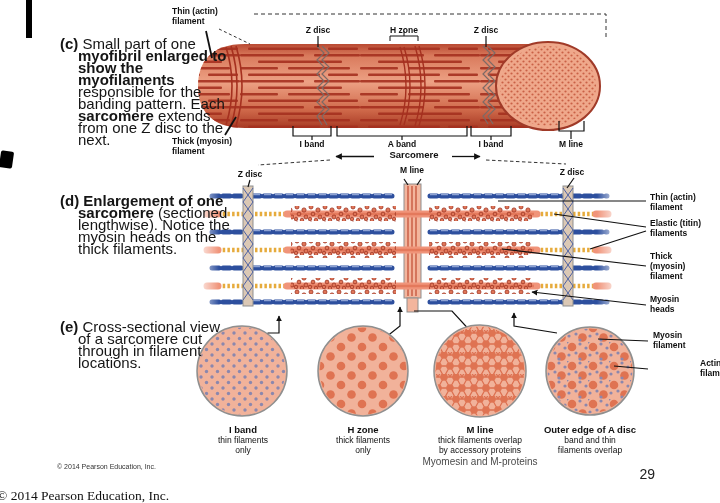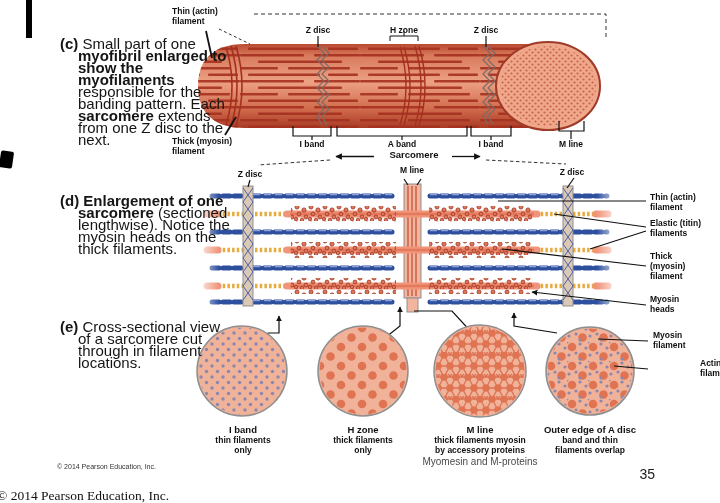--- a/index.html
+++ b/index.html
@@ -7,21 +7,21 @@
          font-family:"Liberation Sans",sans-serif;color:#111;}
   .cap{position:absolute;font-size:15px;line-height:12px;color:#151515;
        padding-left:18px;text-indent:-18px;}
   .cap b{font-weight:bold;}
   .lbl{position:absolute;font-weight:bold;font-size:8.5px;line-height:10px;
        color:#101010;white-space:pre-line;}
   .ctr{text-align:center;}
   .sarc{font-size:9.5px;}
   .circap{position:absolute;text-align:center;}
   .circap .t{font-weight:bold;font-size:9.5px;line-height:11px;}
-  .circap .d{font-size:8.5px;line-height:10px;white-space:pre-line;font-weight:bold;}
+  .circap .d{font-size:8.5px;line-height:10px;white-space:pre-line;}
   .circap .n{font-size:10px;line-height:10px;color:#4a4a4a;margin-top:2px;}
   .copyright{position:absolute;left:57px;top:463px;font-size:7px;color:#333;}
   .pagenum{position:absolute;left:615px;top:466px;width:40px;text-align:right;
            font-size:14px;color:#222;}
   .copyserif{position:absolute;left:-3px;top:488px;font-family:"Liberation Serif",serif;
              font-size:13.5px;color:#111;}
   .mark{position:absolute;background:#000;}
   svg{position:absolute;left:0;top:0;}
 </style>
 </head>
@@ -322,31 +322,31 @@
     <div class="d">thin filaments
 only</div>
   </div>
   <div class="circap" style="left:302px;top:424px;width:122px;">
     <div class="t">H zone</div>
     <div class="d">thick filaments
 only</div>
   </div>
   <div class="circap" style="left:398px;top:424px;width:164px;">
     <div class="t">M line</div>
-    <div class="d">thick filaments myosin
+    <div class="d">thick filaments overlap
 by accessory proteins</div>
     <div class="n">Myomesin and M-proteins</div>
   </div>
   <div class="circap" style="left:508px;top:424px;width:164px;">
     <div class="t">Outer edge of A disc</div>
     <div class="d">band and thin
 filaments overlap</div>
   </div>
 
   <div class="lbl" style="left:653px;top:330px;width:60px;">Myosin
 filament</div>
   <div class="lbl" style="left:653px;top:358px;width:60px;margin-left:47px;">Actin
 filament</div>
 
   <div class="copyright">© 2014 Pearson Education, Inc.</div>
-  <div class="pagenum">35</div>
+  <div class="pagenum">29</div>
   <div class="copyserif">© 2014 Pearson Education, Inc.</div>
 </div>
 
 </body></html>

